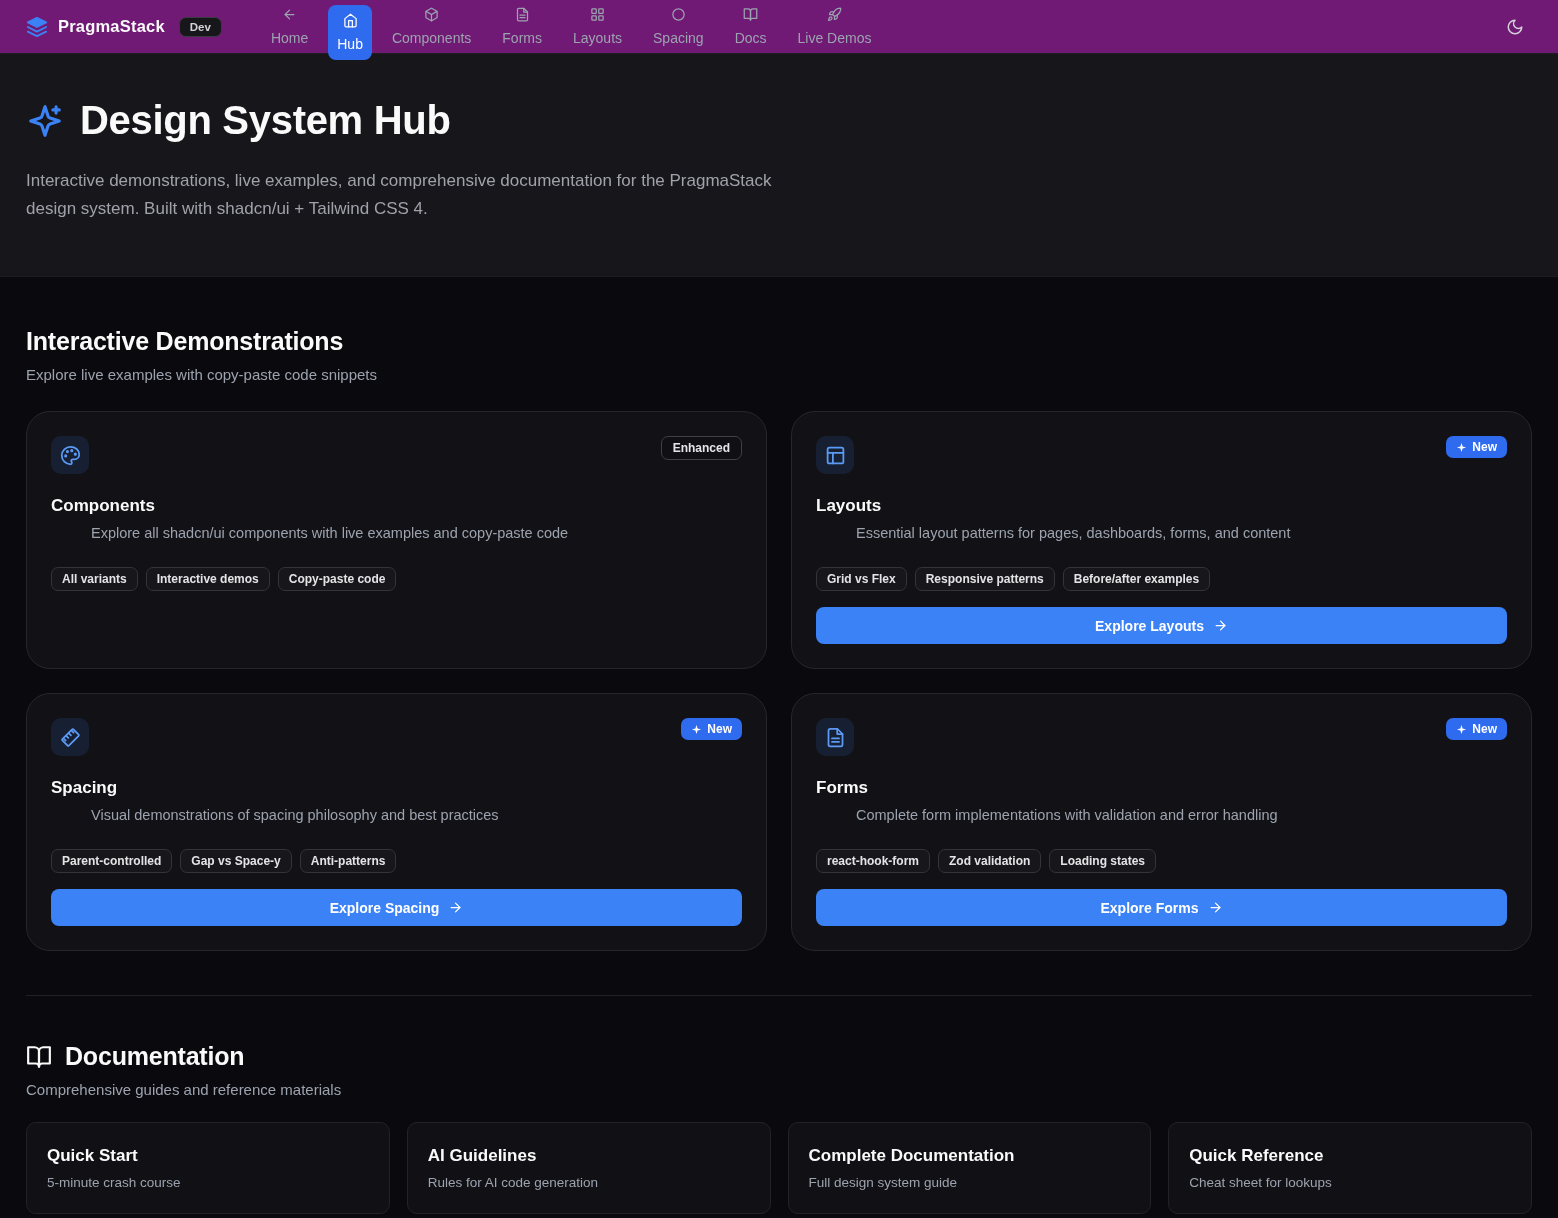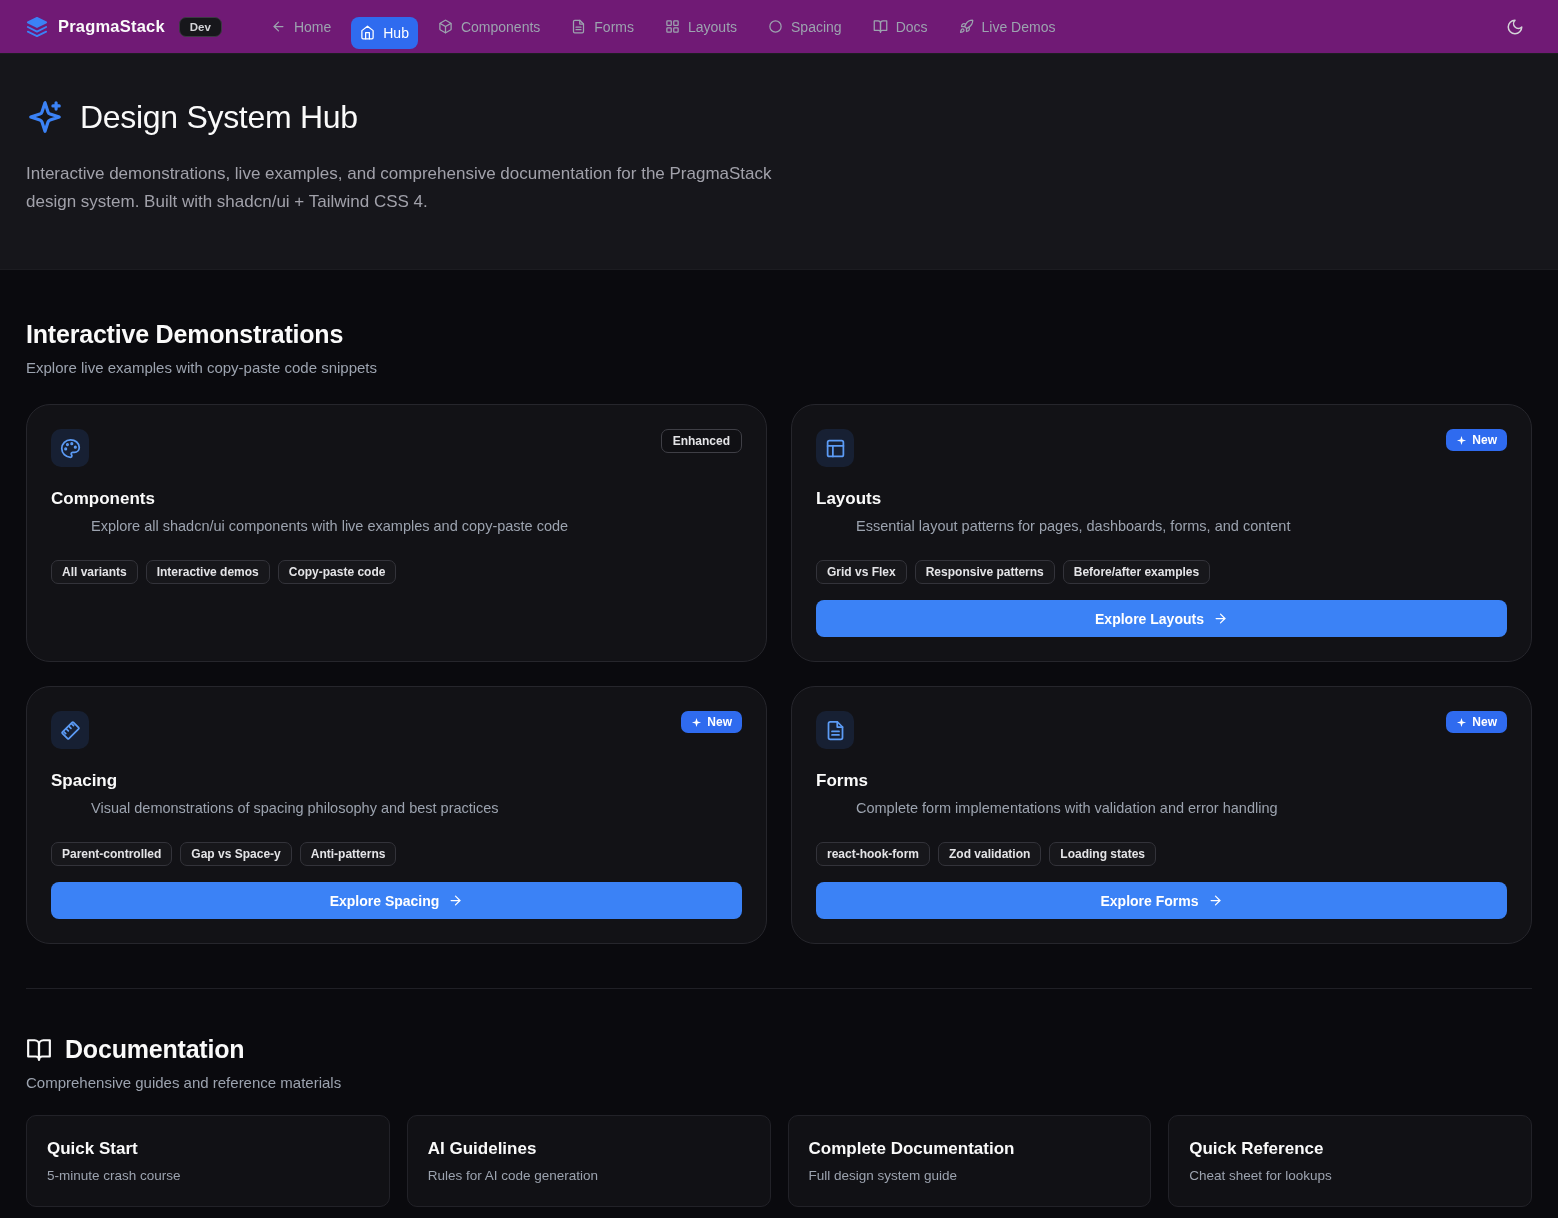--- a/index.html
+++ b/index.html
@@ -1,36 +1,36 @@
 <!DOCTYPE html>
 <html><head>
 <meta charset="utf-8">
 <style>
   * { margin:0; padding:0; box-sizing:border-box; }
   html, body { background:#0a0a0e; }
   body { width:1558px; min-height:1218px; font-family:"Liberation Sans", sans-serif; color:#fafafa; overflow-x:hidden; }
-  a { text-decoration:none; }
+  a { text-decoration:none;flex-direction:column; }
   svg.ic { fill:none; stroke:currentColor; stroke-width:2; stroke-linecap:round; stroke-linejoin:round; display:block; }
 
   
   .topnav { height:54px; display:flex; align-items:center; padding:0 26px; background:#701a75; border-bottom:1px solid #1d1d22; }
   .brand { display:flex; align-items:center; gap:10px; cursor:pointer; }
   .logo { color:#3b82f6; display:flex; }
   .brand-name { font-size:16.5px; font-weight:700; color:#fafafa; letter-spacing:.2px; }
   .dev-badge { font-size:11.5px; font-weight:600; color:#d4d4d8; background:#17171b; border:1px solid #3a3a41; border-radius:7px; padding:3px 10px; margin-left:4px; }
   .nav-items { display:flex; align-items:center; gap:9px; margin-left:38px; }
   .nav-item { display:flex; align-items:center; gap:8px; color:#9ca3af; font-size:14px; padding:8px 11px; border-radius:8px; cursor:pointer; white-space:nowrap; }
   .nav-item.active { background:#2f6bef; color:#fff; padding:8px 9px;margin-top:12px; }
   .theme-toggle { margin-left:auto; background:none; border:none; color:#d4d4d8; cursor:pointer; display:flex; padding:8px; }
 
   
   .hero { background:#16161b; padding:44px 26px 54px; border-bottom:1px solid #1c1c21; }
   .hero-title-row { display:flex; align-items:center; gap:16px; }
   .hero-sparkles { color:#3b82f6; display:flex; }
-  h1 { font-size:32px; font-weight:400; letter-spacing:-.3px; }
+  h1 { font-size:40px; font-weight:700; letter-spacing:-.3px; }
   .hero-desc { margin-top:24px; font-size:17px; line-height:1.62; color:#a1a1aa; max-width:755px; }
 
   
   .main { padding:50px 26px 20px; }
   .section-heading { font-size:25px; font-weight:700; letter-spacing:-.2px; }
   .section-sub { margin-top:10px; font-size:15px; color:#9ca3af; }
 
   .demo-grid { margin-top:28px; display:grid; grid-template-columns:1fr 1fr; gap:24px; }
   .demo-card { background:#121216; border:1px solid #26262c; border-radius:24px; padding:24px; }
   .card-top { display:flex; justify-content:space-between; align-items:flex-start; }

